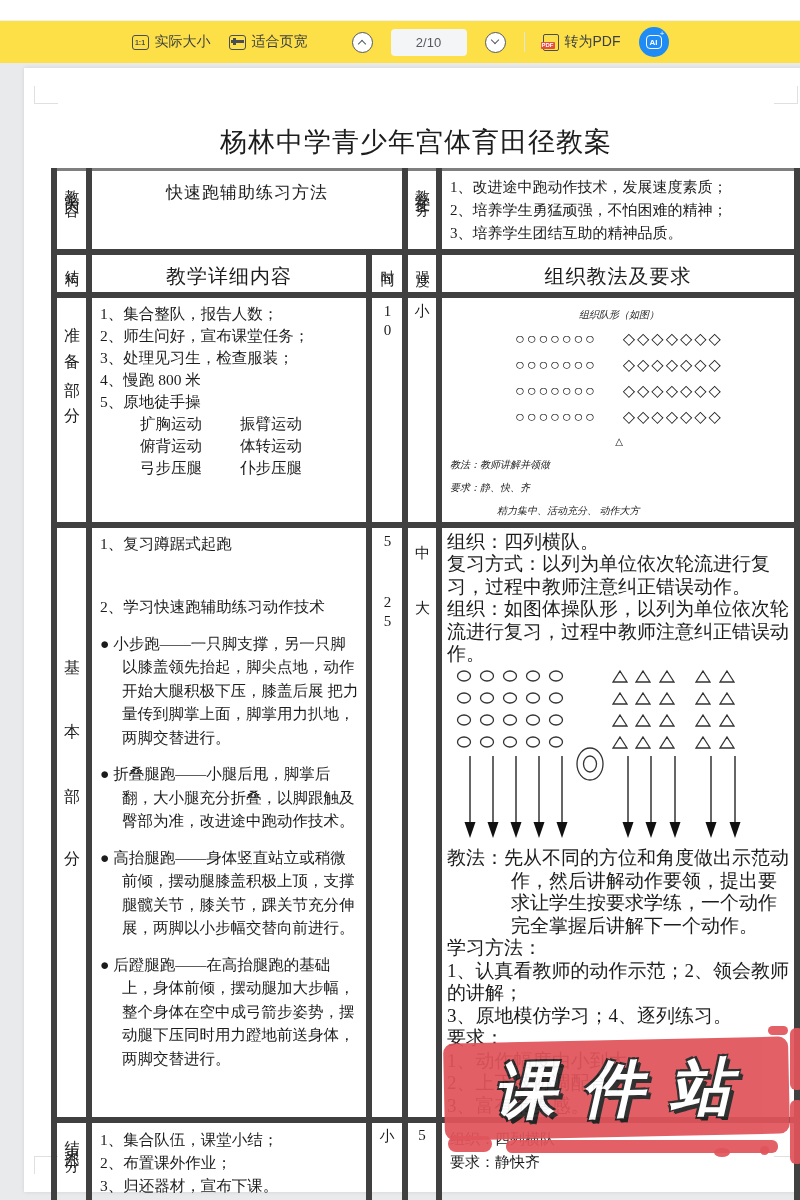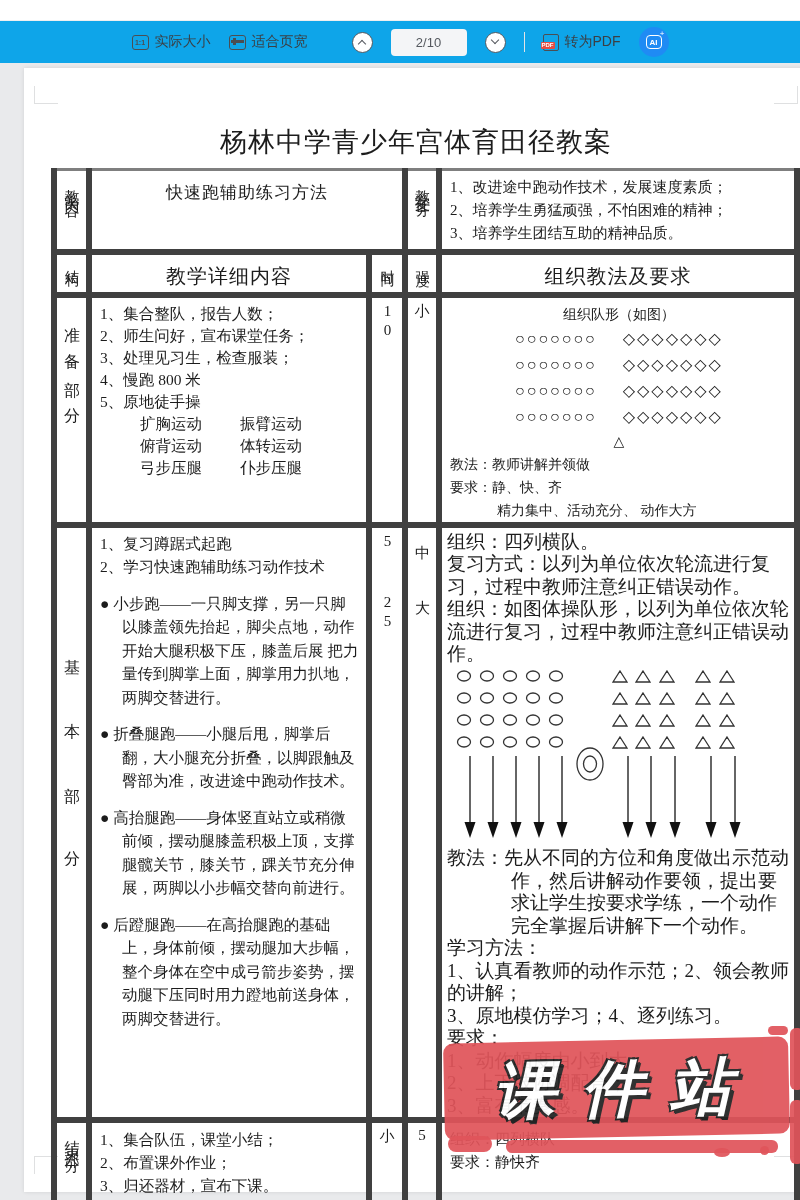--- a/index.html
+++ b/index.html
@@ -1,21 +1,21 @@
 <!DOCTYPE html>
 <html><head>
 <meta charset="utf-8">
 <style>
   * { margin:0; padding:0; box-sizing:border-box; }
   html,body { width:800px; height:1200px; overflow:hidden; background:#e9eaec;
     font-family:"Liberation Serif","DejaVu Serif",serif; }
 
   
   .topstrip { position:absolute; left:0; top:0; width:800px; height:21px; background:#fff; border-bottom:1px solid #f0f1f2; }
-  .toolbar { position:absolute; left:0; top:21px; width:800px; height:42px; background:#0ea5e9;
+  .toolbar { position:absolute; left:0; top:21px; width:800px; height:42px; background:#fde047;
     display:flex; align-items:center; justify-content:center; gap:18px;
     font-family:"Liberation Sans","DejaVu Sans",sans-serif; box-shadow:0 1px 3px rgba(0,0,0,.06); }
   .tb-btn { display:flex; align-items:center; gap:6px; color:#3b3f44; font-size:14px; cursor:pointer; }
   .ico-11 { width:17px; height:15px; border:1.5px solid #4a4e54; border-radius:3px;
     font-size:7px; font-weight:bold; color:#4a4e54; display:flex; align-items:center; justify-content:center; }
   .ico-fit { width:17px; height:15px; border:1.5px solid #4a4e54; border-radius:3px; position:relative; }
   .ico-fit::before { content:""; position:absolute; left:1px; right:1px; top:4.5px; height:3px; background:#4a4e54; }
   .ico-fit::after { content:""; position:absolute; left:3px; top:2.5px; width:3px; height:7px; background:#4a4e54; }
   .circ-btn { width:21px; height:21px; border:1.5px solid #55595f; border-radius:50%; position:relative; cursor:pointer; background:#fff; }
   .circ-btn .chev { position:absolute; left:6px; top:8px; width:6px; height:6px;
@@ -66,25 +66,25 @@
   .row1-content { font-size:17px; text-align:center; padding-top:10px; letter-spacing:1px; }
   .tasks { font-size:15px; line-height:23px; padding:5px 6px 0 8px; }
 
   .cell-pad { padding:5px 6px 0 8px; }
   .prep-items p { font-size:15.5px; line-height:22px; }
   .exe-row { display:flex; gap:38px; margin-left:40px; font-size:15.5px; line-height:22px; }
 
   .org-title { text-align:center; font-size:15.5px; line-height:24px; }
   .form-row { display:flex; justify-content:center; gap:26px; font-size:16px; line-height:26px; letter-spacing:2px; }
   .tri-row { text-align:center; font-size:15px; line-height:22px; }
-  .prep-method p { font-size:14px; line-height:23px; }
+  .prep-method p { font-size:10px; line-height:23px;font-style:italic; }
   .indent3 { margin-left:47px; }
 
   .basic-left { padding:4px 6px 0 8px; font-size:15.5px; line-height:23.5px; }
-  .basic-left .item2 { }
+  .basic-left .item2 { margin-top:40px; }
   .basic-left .bullet { margin-top:13px; padding-left:22px; text-indent:-22px; }
 
   .basic-right { padding:3px 5px 0 5px; font-size:19px; line-height:22.5px; }
   .hang-method { padding-left:64px; text-indent:-64px; }
 
   .time-col { display:flex; flex-direction:column; align-items:center; padding-top:5px; }
   .gap42 { height:42px; } .gap52 { height:52px; }
   .plain-cell { font-size:15px; padding-top:4px; text-align:center; }
 
   .end-left p { font-size:15.5px; line-height:23px; }

